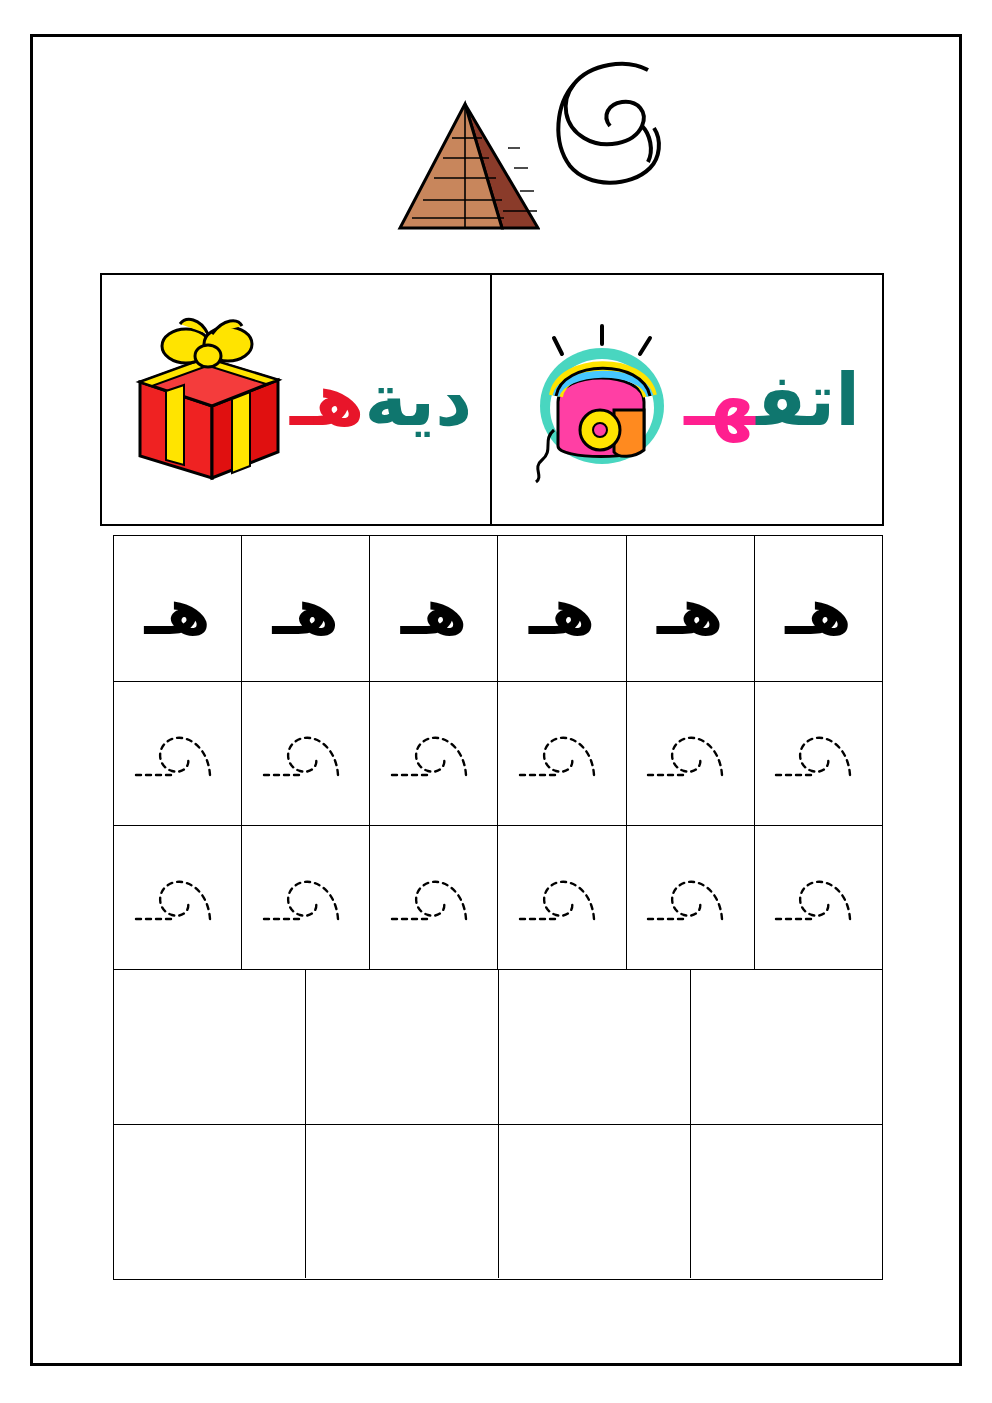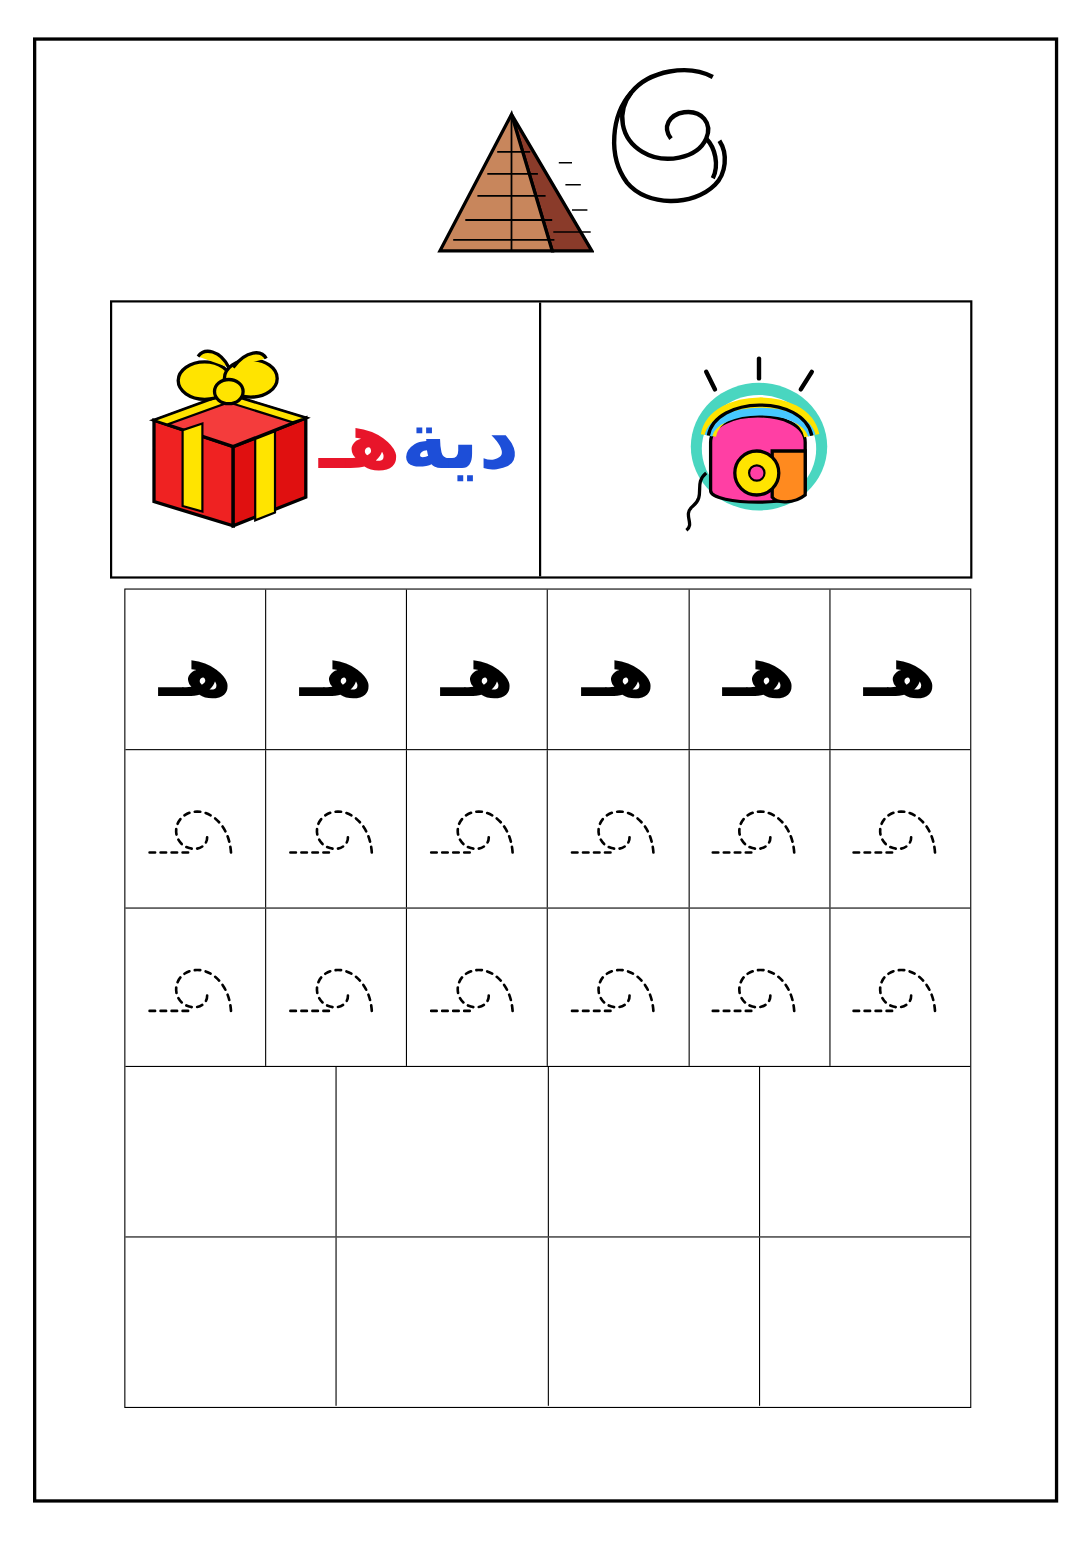--- a/index.html
+++ b/index.html
@@ -86,21 +86,21 @@
   .word-text {
     font-family: "DejaVu Sans", sans-serif;
     font-size: 72px;
     font-weight: bold;
     direction: rtl;
     white-space: nowrap;
     line-height: 1;
   }
   .word-text .hl-red { color: #e8152a; }
   .word-text .hl-pink { color: #ff1f8f; }
-  .word-text .rest-black { color: #1d4ed8; }
+  .word-text .rest-black { color: #0f766e; }
   .word-img {
     width: 170px;
     height: 180px;
     position: relative;
   }
 
   
   .grid {
     position: absolute;
     left: 113px;
@@ -244,20 +244,23 @@
 
           <path d="M40 120 C 28 130, 40 140, 28 150 C 18 158, 30 166, 22 172" fill="none" stroke="#000" stroke-width="3"></path>
 
           <g stroke="#000" stroke-width="4" stroke-linecap="round">
             <line x1="48" y1="44" x2="40" y2="28"></line>
             <line x1="88" y1="34" x2="88" y2="16"></line>
             <line x1="126" y1="44" x2="136" y2="28"></line>
           </g>
         </svg>
       </div>
+      <div class="word-text">
+        <span class="rest-black">اتف</span><span class="hl-pink">هـ</span>
+      </div>
     </div>
   </div>
 
   <div class="grid">
 
     <div class="grid-row r1">
       <div class="grid-cell">
           <span class="solid-letter">هـ</span>
         </div>
       <div class="grid-cell">

